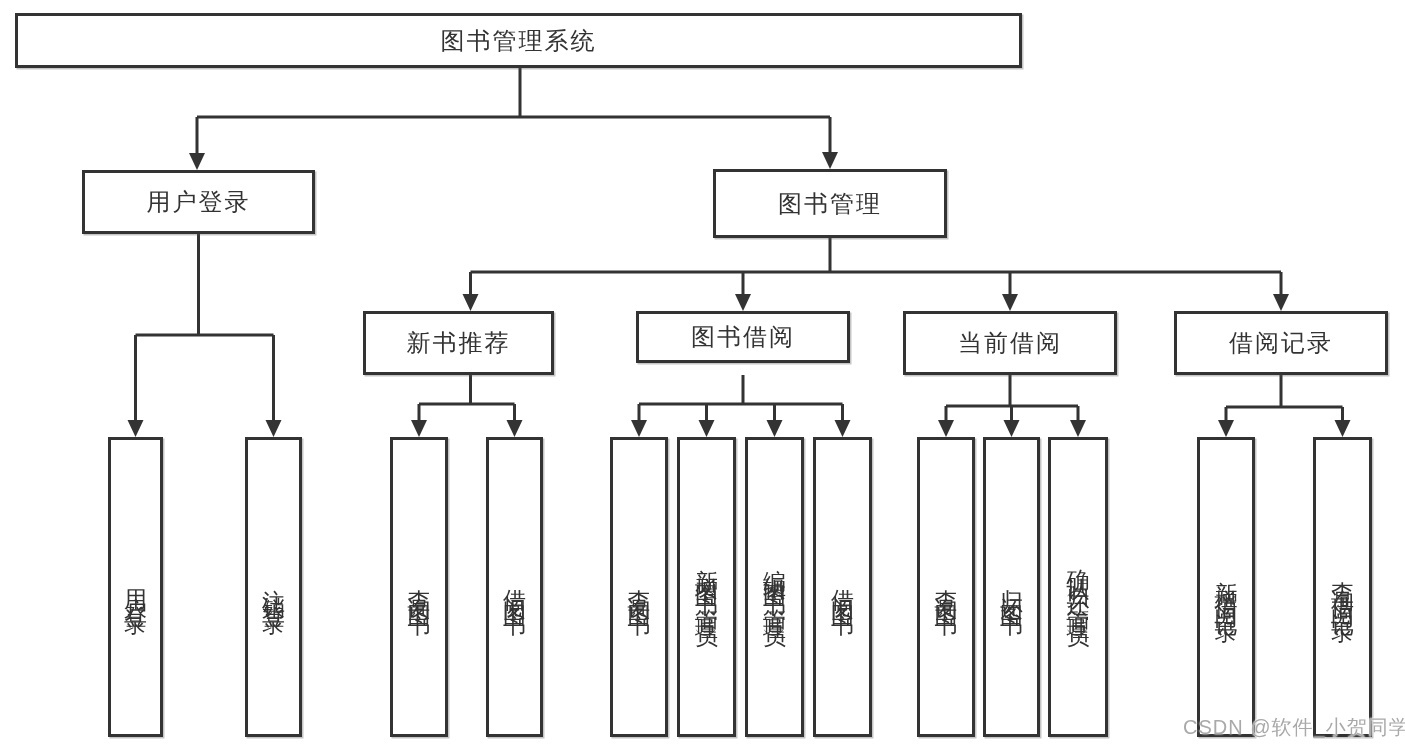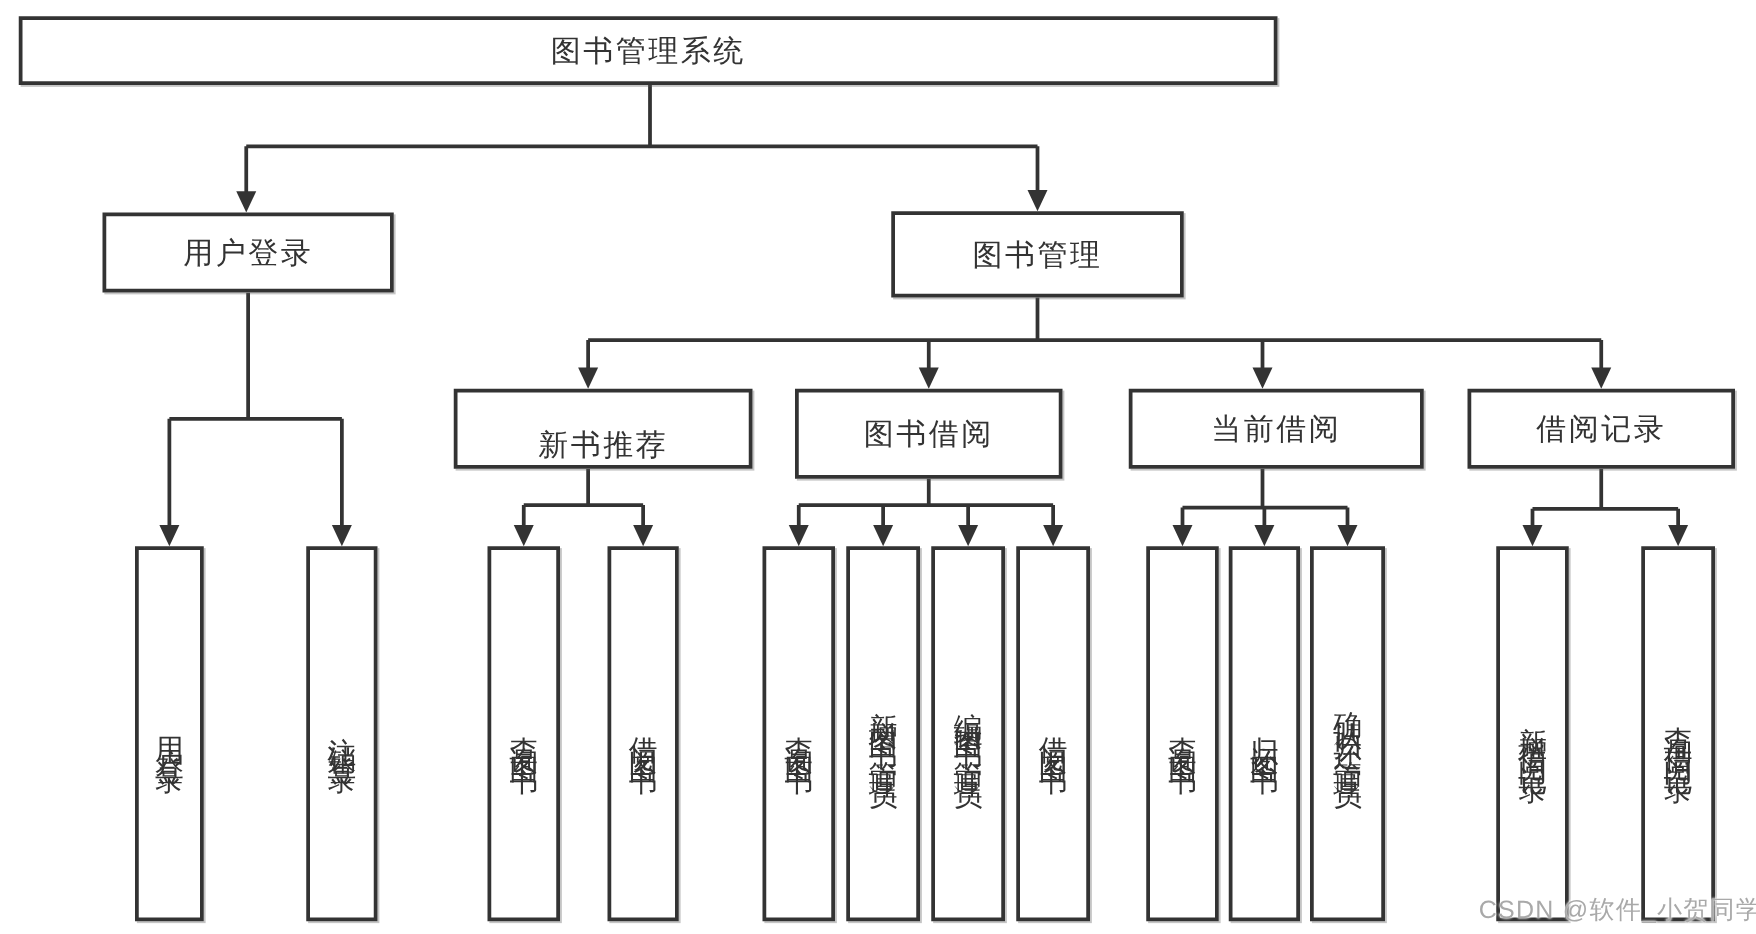--- a/index.html
+++ b/index.html
@@ -124,27 +124,27 @@
     <span>图书管理系统</span>
   </div>
 
   <div class="node hbox" style="left:82px; top:170px; width:233px; height:64px;">
     <span>用户登录</span>
   </div>
   <div class="node hbox" style="left:713px; top:169px; width:234px; height:69px;">
     <span>图书管理</span>
   </div>
 
-  <div class="node hbox" style="left:363px; top:311px; width:239px; height:64px;align-items:flex-end;">
+  <div class="node hbox" style="left:363px; top:311px; width:191px; height:64px;">
     <span>新书推荐</span>
   </div>
-  <div class="node hbox" style="left:636px; top:311px; width:214px; height:72px;">
+  <div class="node hbox" style="left:636px; top:311px; width:214px; height:52px;">
     <span>图书借阅</span>
   </div>
-  <div class="node hbox" style="left:903px; top:311px; width:236px; height:64px;">
+  <div class="node hbox" style="left:903px; top:311px; width:214px; height:64px;">
     <span>当前借阅</span>
   </div>
   <div class="node hbox" style="left:1174px; top:311px; width:214px; height:64px;">
     <span>借阅记录</span>
   </div>
 
   <div class="node vbox" style="left:108px; top:437px; width:55px; height:300px;">
     <span class="vtext">用户登录</span>
   </div>
   <div class="node vbox" style="left:245px; top:437px; width:57px; height:300px;">

